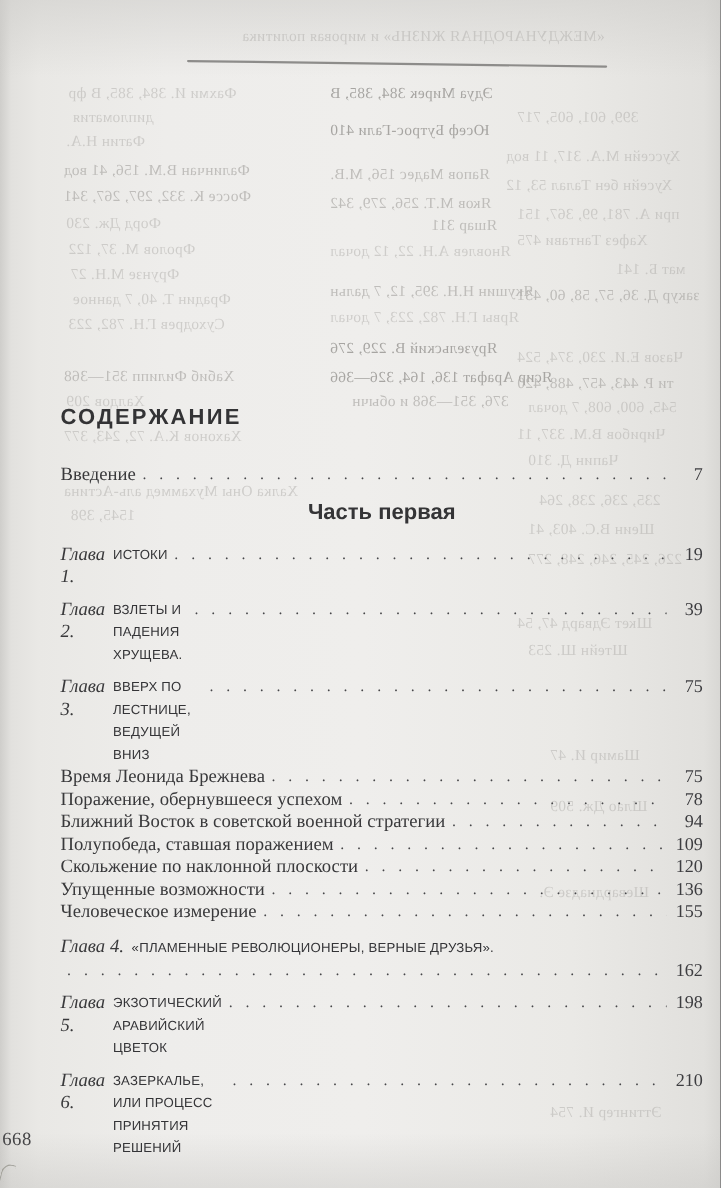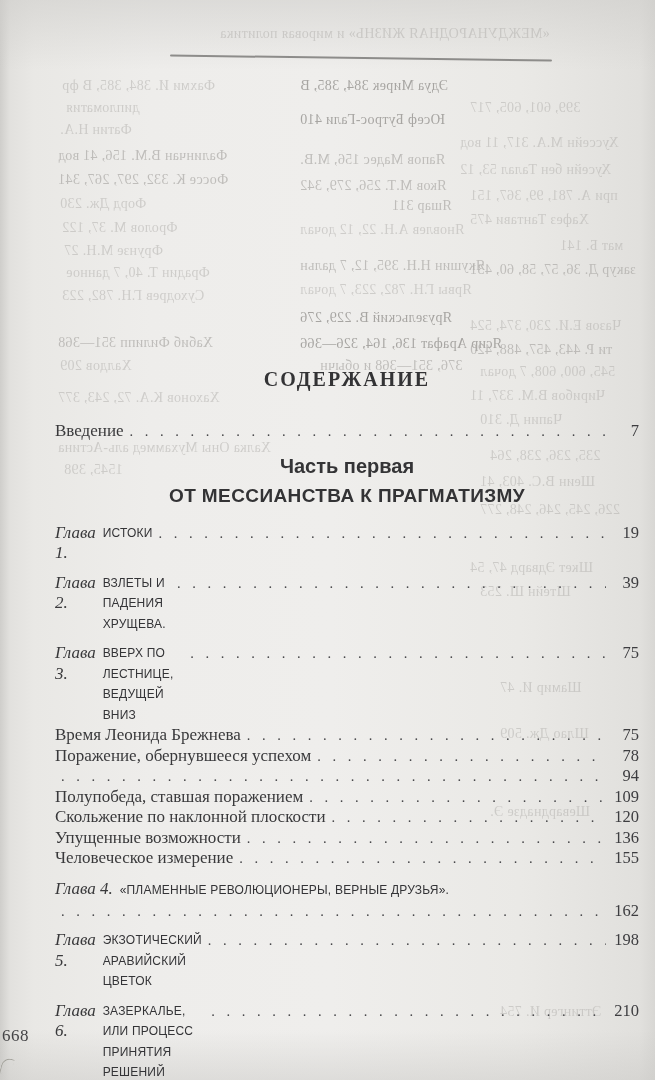--- a/index.html
+++ b/index.html
@@ -31,22 +31,22 @@
     border-left:1.5px solid #98978f;border-top:1.5px solid #98978f;
     border-top-left-radius:9px;transform:rotate(14deg);opacity:.8;
   }
   .folio{
     position:absolute;left:2px;top:1026px;width:34px;z-index:3;
     font-size:17px;color:#454547;letter-spacing:.5px;
   }
   
   .toc{position:absolute;left:55px;top:368px;width:584px;z-index:3;color:#39393b;}
   .toc-heading{
-    margin:0 0 30px;text-align:center;
-    font-family:Liberation Serif, serif;font-size:20px;font-weight:700;
+    margin:0 0 30px;text-align:left;
+    font-family:Liberation Sans, sans-serif;font-size:20px;font-weight:700;
     letter-spacing:2px;color:#333335;
   }
   .row{display:flex;align-items:flex-start;line-height:20.5px;}
   .row .lbl{white-space:nowrap;}
   .leader{
     flex:1 1 auto;overflow:hidden;white-space:nowrap;
     margin:0 3px 0 6px;letter-spacing:4px;font-size:14.5px;color:#47474a;
   }
   .leader::after{content:". . . . . . . . . . . . . . . . . . . . . . . . . . . . . . . . . . . . . . . . . . . . . . . . . . . . . . . . . . . . . . . . . . . . . . . . . . . . . . . .";}
   .pg{flex:0 0 auto;min-width:30px;text-align:right;font-size:16.5px;color:#3d3d40;}
@@ -125,21 +125,20 @@
     <h1 class="toc-heading">СОДЕРЖАНИЕ</h1>
 
     <div class="row intro-row">
       <span class="lbl">Введение</span>
       <span class="leader"></span>
       <span class="pg">7</span>
     </div>
 
     <div class="part">
       <div class="kicker">Часть первая</div>
-      <div class="ptitle">ОТ МЕССИАНСТВА К ПРАГМАТИЗМУ</div>
     </div>
 
     <div id="entries">
         <div class="entry chapter">
           <div class="row">
             <span class="prefix">Глава 1.</span>
             <span class="t">ИСТОКИ</span>
             <span class="leader"></span>
             <span class="pg">19</span>
           </div>
@@ -169,20 +168,21 @@
         </div>
         <div class="entry sub">
           <div class="row">
             <span class="lbl">Поражение, обернувшееся успехом</span>
             <span class="leader"></span>
             <span class="pg">78</span>
           </div>
         </div>
         <div class="entry sub">
           <div class="row">
+            <span class="lbl">Ближний Восток в советской военной стратегии</span>
             <span class="leader"></span>
             <span class="pg">94</span>
           </div>
         </div>
         <div class="entry sub">
           <div class="row">
             <span class="lbl">Полупобеда, ставшая поражением</span>
             <span class="leader"></span>
             <span class="pg">109</span>
           </div>

